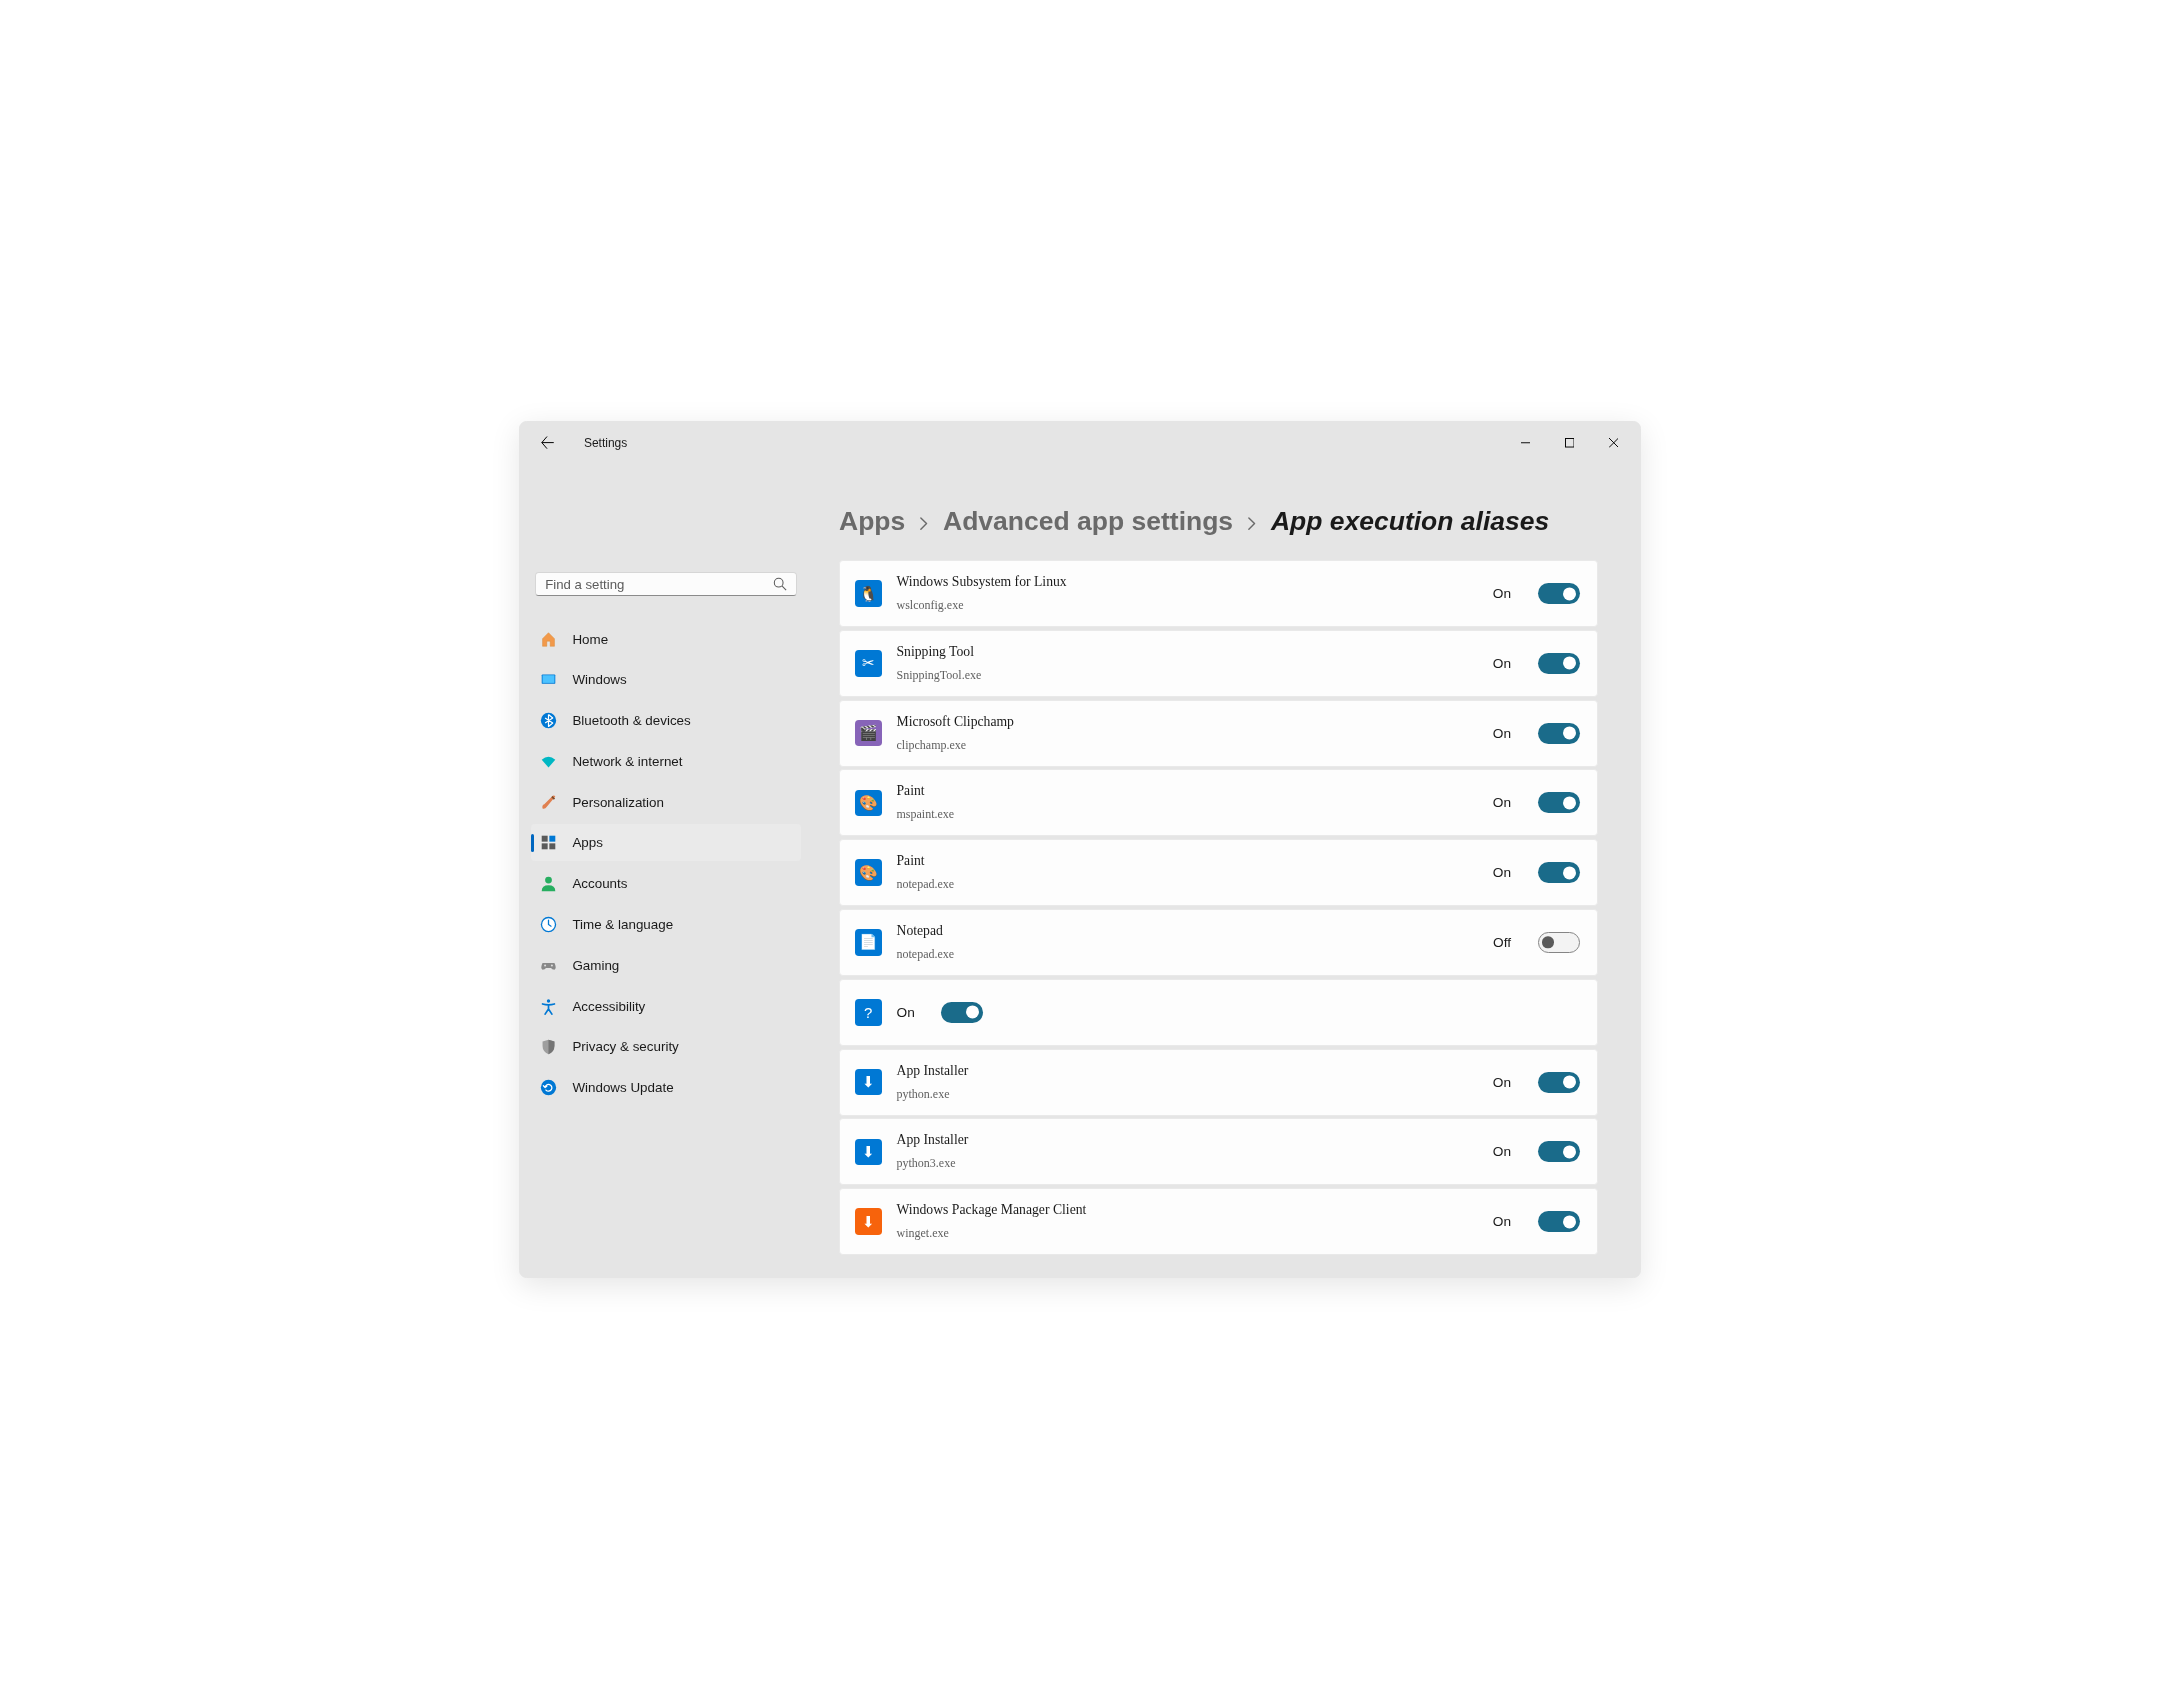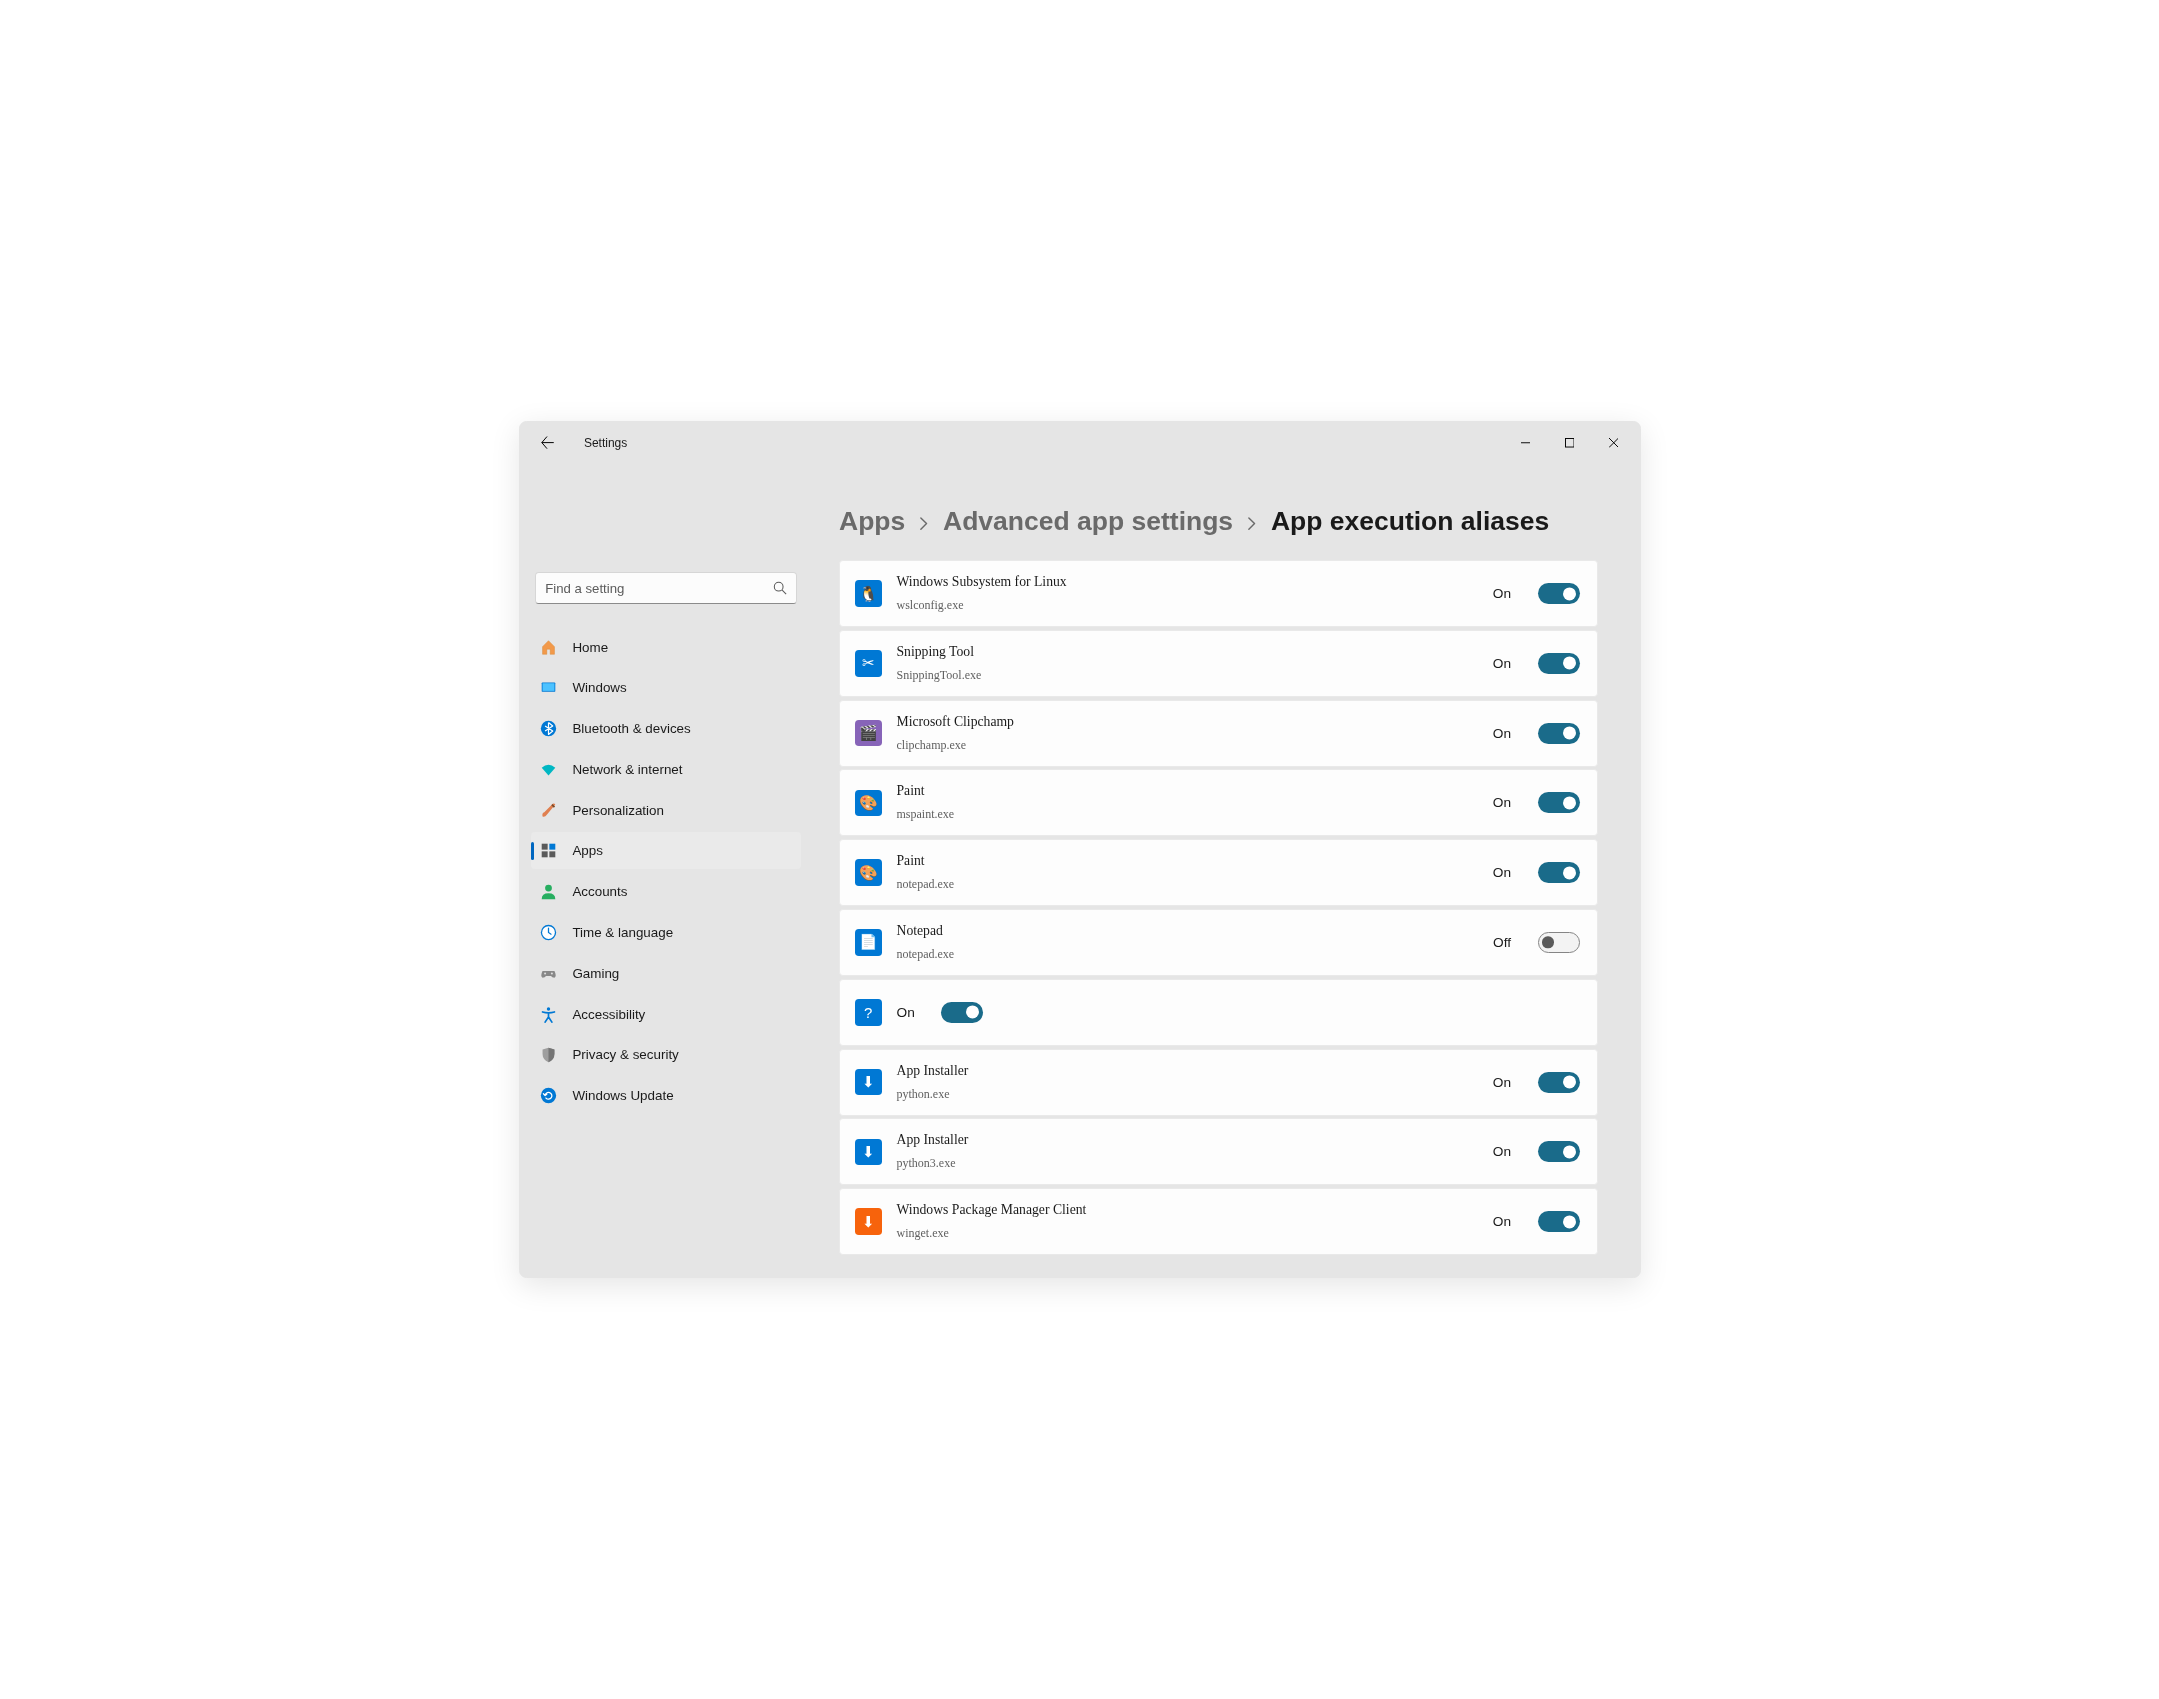--- a/index.html
+++ b/index.html
@@ -81,21 +81,21 @@
     .search-wrap {
       padding: 0 11.4px 15px 11.4px;
     }
     .search-box {
       display: flex;
       align-items: center;
       background: #fcfcfc;
       border: 0.9px solid #d6d6d6;
       border-bottom: 0.9px solid #8b8b8b;
       border-radius: 3.8px;
-      height: 32px;
+      height: 24px;
       padding: 0 9.5px;
     }
     .search-box input {
       flex: 1;
       border: none;
       background: transparent;
       outline: none;
       font-size: 13.2px;
       color: #5b5b5b;
     }
@@ -158,20 +158,21 @@
     }
     .bc-sep {
       color: #6a6a6a;
       font-size: 17px;
       padding-top: 3.8px;
     }
     .bc-current {
       font-size: 26.5px;
       font-weight: 600;
       color: #1a1a1a;
+      font-style: italic;
     }
     .app-list {
       display: flex;
       flex-direction: column;
       gap: 2.8px;
     }
     .app-card {
       background: #fdfdfd;
       border: 0.9px solid #e9e9e9;
       border-radius: 3.8px;

